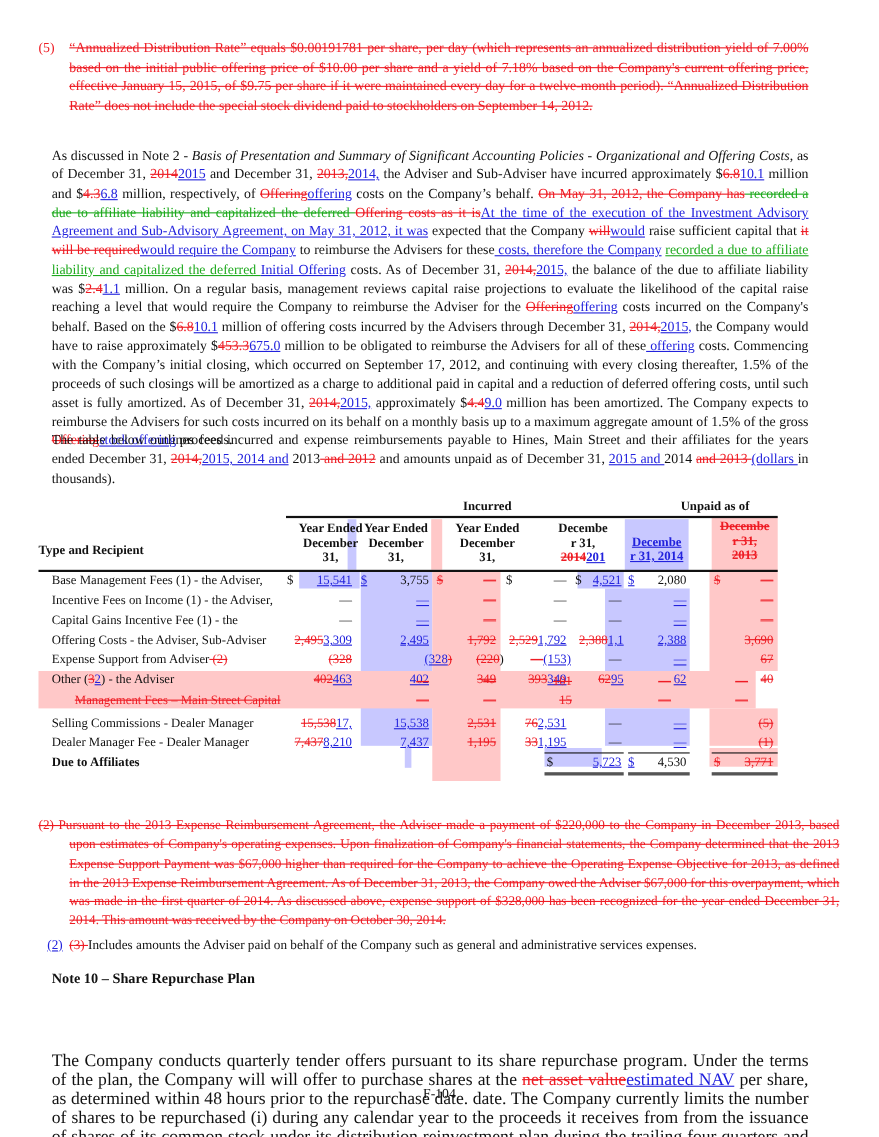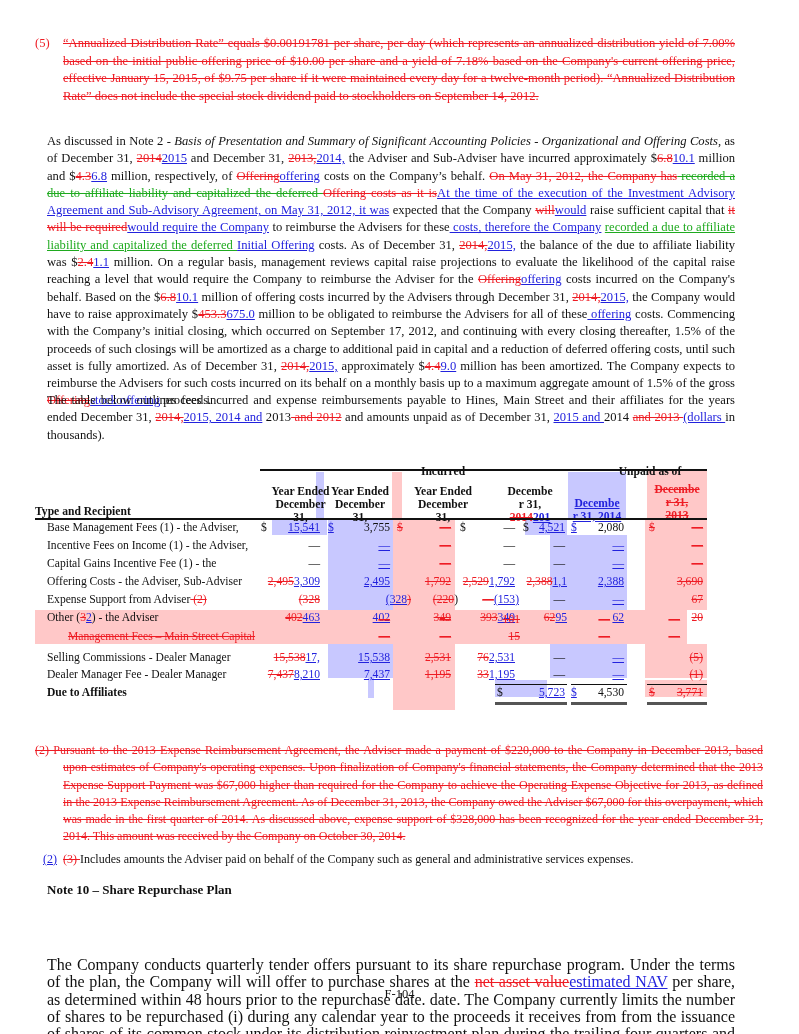--- a/index.html
+++ b/index.html
@@ -15,21 +15,21 @@
          color: #ee1c24; text-decoration: line-through; }
   .fn5 .num { position: absolute; left: 0; top: 0; }
   .fn5 .body { margin-left: 28px; display: block; text-align: justify; }
   .it { font-style: italic; }
 
   
   .tbl { position: absolute; left: 35px; top: 452px; width: 715px; height: 260px; font-size: 11.6px; }
   .hl-b { position: absolute; background: #c8c8ff; }
   .hl-r { position: absolute; background: #ffc8c8; }
   .cell { position: absolute; white-space: nowrap; line-height: 15px; }
-  .hdr { font-weight: bold; text-align: center; line-height: 13px; margin-top: 11px; }
+  .hdr { font-weight: bold; text-align: center; line-height: 13px; }
   .rule { position: absolute; background: #111; height: 1.5px; }
   .rt { text-align: right; }
 
   .notes { position: absolute; left: 35px; width: 710px; font-size: 12px; line-height: 17.3px; }
   .h-note { position: absolute; left: 47px; top: 882px; font-weight: bold; font-size: 13px; }
   .footer { position: absolute; left: 0; width: 799px; top: 987px; text-align: center; font-size: 12.5px; }
 </style>
 </head>
 <body>
 
@@ -155,21 +155,21 @@
     <div class="cell rt ins" style="left:545px; top:140px; width:44px;">—</div>
     <div class="cell rt del" style="left:630px; top:140px; width:38px;">67</div>
 
     <div class="cell" style="left:12px; top:158px;"><span>Other (</span><span class="del">3</span><span class="ins">2</span><span>) - the Adviser</span></div>
     <div class="cell rt" style="left:220px; top:158px; width:65px;"><span class="del">402</span><span class="ins">463</span></div>
     <div class="cell rt ins" style="left:300px; top:158px; width:55px;">402</div>
     <div class="cell rt del" style="left:370px; top:158px; width:46px;">349</div>
     <div class="cell rt" style="left:420px; top:158px; width:60px;"><span class="del">393</span><span class="ins">349</span></div>
     <div class="cell rt" style="left:480px; top:158px; width:52px;"><span class="del">62</span><span class="ins">95</span></div>
     <div class="cell rt ins" style="left:545px; top:158px; width:44px;">62</div>
-    <div class="cell rt del" style="left:630px; top:158px; width:38px;">20</div>
+    <div class="cell rt del" style="left:630px; top:158px; width:38px;">40</div>
 
     <div class="cell rt del" style="left:300px; top:160px; width:55px;">—</div>
     <div class="cell rt del" style="left:370px; top:160px; width:46px;">—</div>
     <div class="cell rt del" style="left:440px; top:160px; width:45px;">101</div>
     <div class="cell rt del" style="left:540px; top:160px; width:35px;">—</div>
     <div class="cell rt del" style="left:610px; top:160px; width:35px;">—</div>
 
     <div class="cell del" style="left:5px; top:177px;margin-left:28px;">Management Fees – Main Street Capital</div>
     <div class="cell rt del" style="left:300px; top:177px; width:55px;">—</div>
     <div class="cell rt del" style="left:370px; top:177px; width:46px;">—</div>

